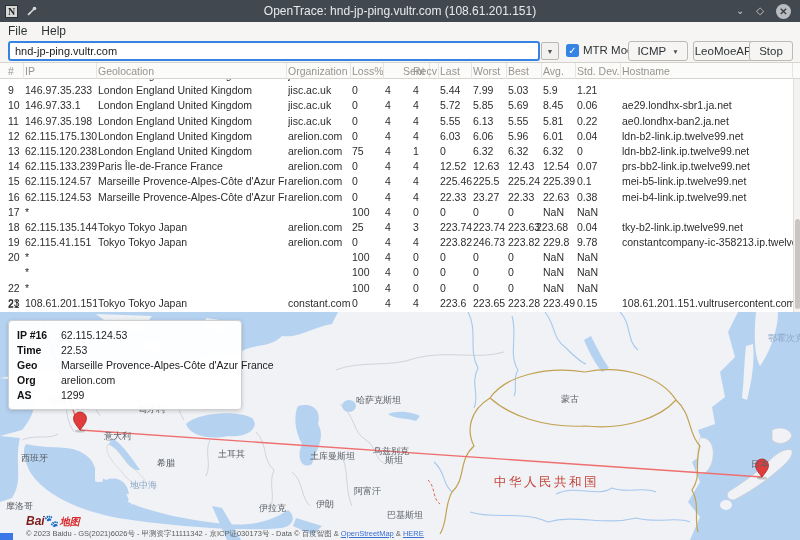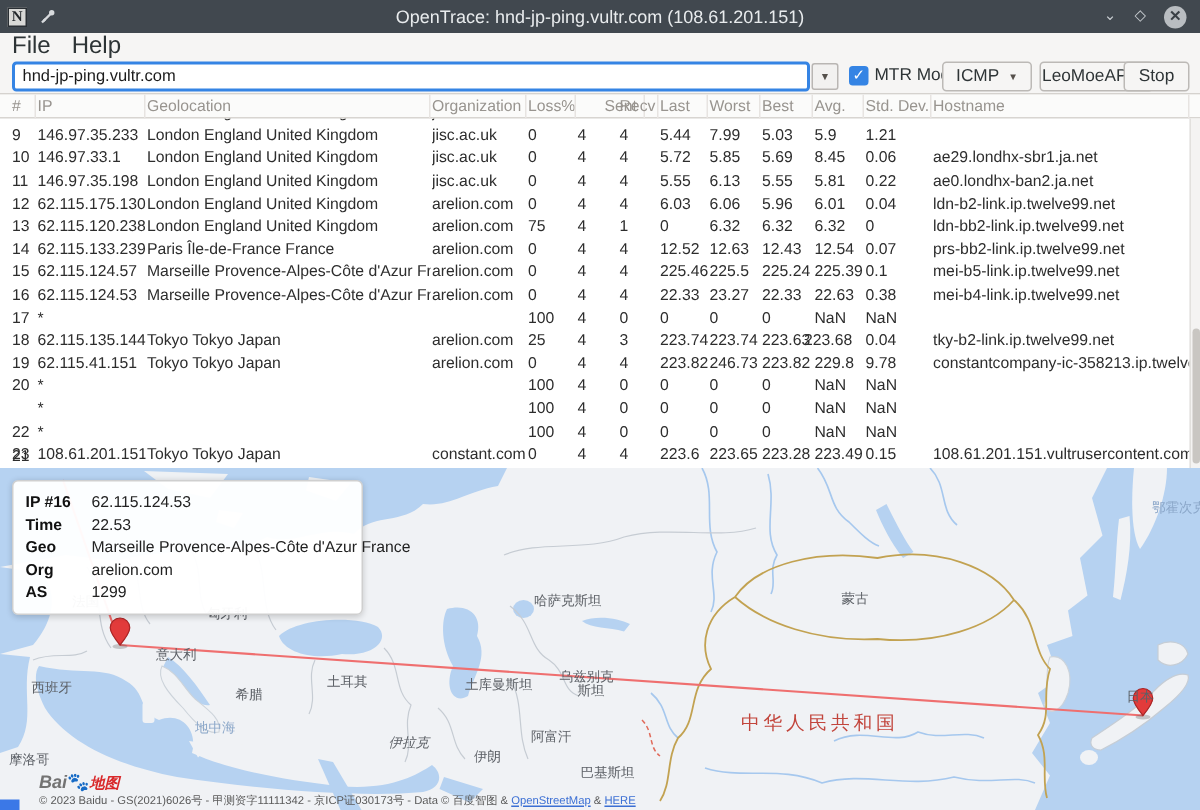--- a/index.html
+++ b/index.html
@@ -10,21 +10,21 @@
   .titlebar { position:absolute; left:0; top:0; width:800px; height:22px; background:#41484f; display:flex; align-items:center; }
   .tb-appicon { width:13px; height:13px; margin-left:5px; background:#d8d8d6; border:1px solid #2a2f34; color:#23272b; font:bold 10px/11px "Liberation Serif",serif; text-align:center; }
   .tb-pin { margin-left:8px; width:12px; height:12px; }
   .tb-title { position:absolute; left:0; right:0; text-align:center; color:#e8ebed; font-size:12px; }
   .tb-btns { margin-left:auto; display:flex; align-items:center; gap:12px; padding-right:9px; z-index:2; }
   .tb-min, .tb-max { color:#c7ccd0; font-size:10px; line-height:10px; }
   .tb-close { width:15px; height:15px; border-radius:50%; background:#b9bdc1; color:#3a4046; font:bold 10px/15px "Liberation Sans",sans-serif; text-align:center; }
 
   
   .menubar { position:absolute; left:0; top:22px; width:800px; height:18px; background:#f6f5f4; display:flex; align-items:center; gap:14px; padding-left:8px; }
-  .menu-item { font-size:16px; color:#2e3436; }
+  .menu-item { font-size:12px; color:#2e3436; }
 
   
   .toolbar { position:absolute; left:0; top:40px; width:800px; height:22px; background:#f6f5f4; display:flex; align-items:center; }
   .host-wrap { position:absolute; left:8px; top:1px; width:532px; height:20px; background:#ffffff; border:2px solid #3584e4; border-radius:3px; display:flex; align-items:center; }
   .host-input { border:0; outline:0; width:100%; font-size:11px; color:#1a1a1a; padding-left:5px; background:transparent; font-family:inherit; }
   .dd-mini { position:absolute; left:541px; top:2px; width:18px; height:18px; background:#f2f1f0; border:1px solid #b9b6b3; border-radius:2px; color:#55504b; font-size:7px; line-height:17px; text-align:center; }
   .chk { position:absolute; left:566px; top:4px; width:13px; height:13px; background:#3584e4; border-radius:2.5px; color:#fff; font-size:10px; line-height:13px; text-align:center; }
   .chk-label { position:absolute; left:583px; top:4px; font-size:11.5px; color:#2e3436; }
   .tbtn { position:absolute; top:1px; height:20px; background:#f6f5f4; border:1px solid #bcb9b6; border-radius:3px; font-size:11.5px; color:#2e3436; display:flex; align-items:center; justify-content:center; gap:6px; }
   .tbtn .car { font-size:6.5px; color:#55504b; }
@@ -50,21 +50,21 @@
   .map-label.big { font-size:12.5px; letter-spacing:2.5px; color:#c2453c; }
 
   
   .tooltip { position:absolute; left:8px; top:8px; width:234px; background:rgba(255,255,255,0.96); border:1px solid #cfcfcf; border-radius:4px; box-shadow:0 1px 4px rgba(0,0,0,0.18); padding:7px 8px 6px 8px; }
   .tt-row { display:flex; height:15px; line-height:15px; }
   .tt-k { width:44px; font-weight:bold; font-size:10.5px; color:#111; flex:none; }
   .tt-v { font-size:10.5px; color:#222; white-space:nowrap; }
 
   
   .logo { position:absolute; left:26px; bottom:11px; font:bold italic 12px "Liberation Sans",sans-serif; }
-  .logo .bai { color:#737373; }
+  .logo .bai { color:#7f1d1d; }
   .logo .paw { color:#2632e0; font-style:normal; }
   .logo .mapword { color:#d9292b; font-size:10px; }
   .attribution { position:absolute; left:26px; bottom:1px; font-size:7.5px; color:#5a5a5a; white-space:nowrap; }
   .attribution .lnk { color:#3b6fd4; text-decoration:underline; }
   .corner-chip { position:absolute; left:0; bottom:0; width:13px; height:7px; background:#3b78e7; }
 </style>
 </head>
 <body>
 
 <div class="titlebar">
@@ -468,21 +468,21 @@
       <div class="map-label" style="left: 104px; top: 118px;">意大利</div>
       <div class="map-label" style="left: 21px; top: 140px;">西班牙</div>
       <div class="map-label" style="left: 157px; top: 145px;">希腊</div>
       <div class="map-label sea" style="left: 130px; top: 167px;">地中海</div>
       <div class="map-label" style="left: 218px; top: 136px;">土耳其</div>
       <div class="map-label" style="left: 6px; top: 188px;">摩洛哥</div>
       <div class="map-label" style="left: 356px; top: 82px;">哈萨克斯坦</div>
       <div class="map-label" style="left: 373px; top: 133px;">乌兹别克</div>
       <div class="map-label" style="left: 385px; top: 142px;">斯坦</div>
       <div class="map-label" style="left: 310px; top: 138px;">土库曼斯坦</div>
-      <div class="map-label" style="left: 259px; top: 177px; font-style: italic;">伊拉克</div>
+      <div class="map-label" style="left: 259px; top: 190px;">伊拉克</div>
       <div class="map-label" style="left: 316px; top: 186px;">伊朗</div>
       <div class="map-label" style="left: 354px; top: 173px;">阿富汗</div>
       <div class="map-label" style="left: 387px; top: 197px;">巴基斯坦</div>
       <div class="map-label" style="left: 561px; top: 81px;">蒙古</div>
       <div class="map-label" style="left: 751px; top: 146px;">日本</div>
       <div class="map-label sea" style="left: 768px; top: 20px;">鄂霍次克海</div>
       <div class="map-label big" style="left: 494px; top: 162px;">中华人民共和国</div>
     </div>
 
   <div class="tooltip" id="tooltip">

